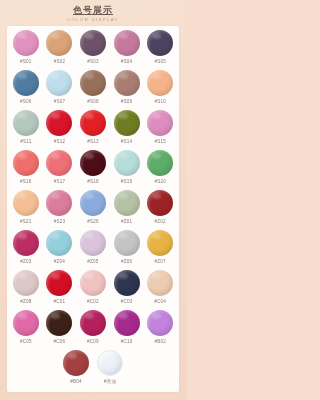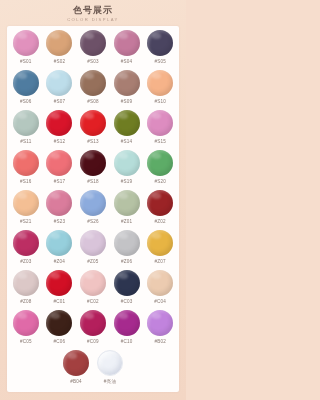--- a/index.html
+++ b/index.html
@@ -28,20 +28,21 @@
   .header {
     padding-top: 5px;
     text-align: center;
   }
   .title-cn {
     font-size: 9px;
     line-height: 11px;
     color: #6d5a52;
     letter-spacing: 1px;
     font-weight: bold;
+    text-decoration: underline;
   }
   .title-en {
     font-size: 4.2px;
     line-height: 7px;
     color: #b59a8c;
     letter-spacing: 1.4px;
     font-weight: normal;
     text-transform: uppercase;
   }
 

